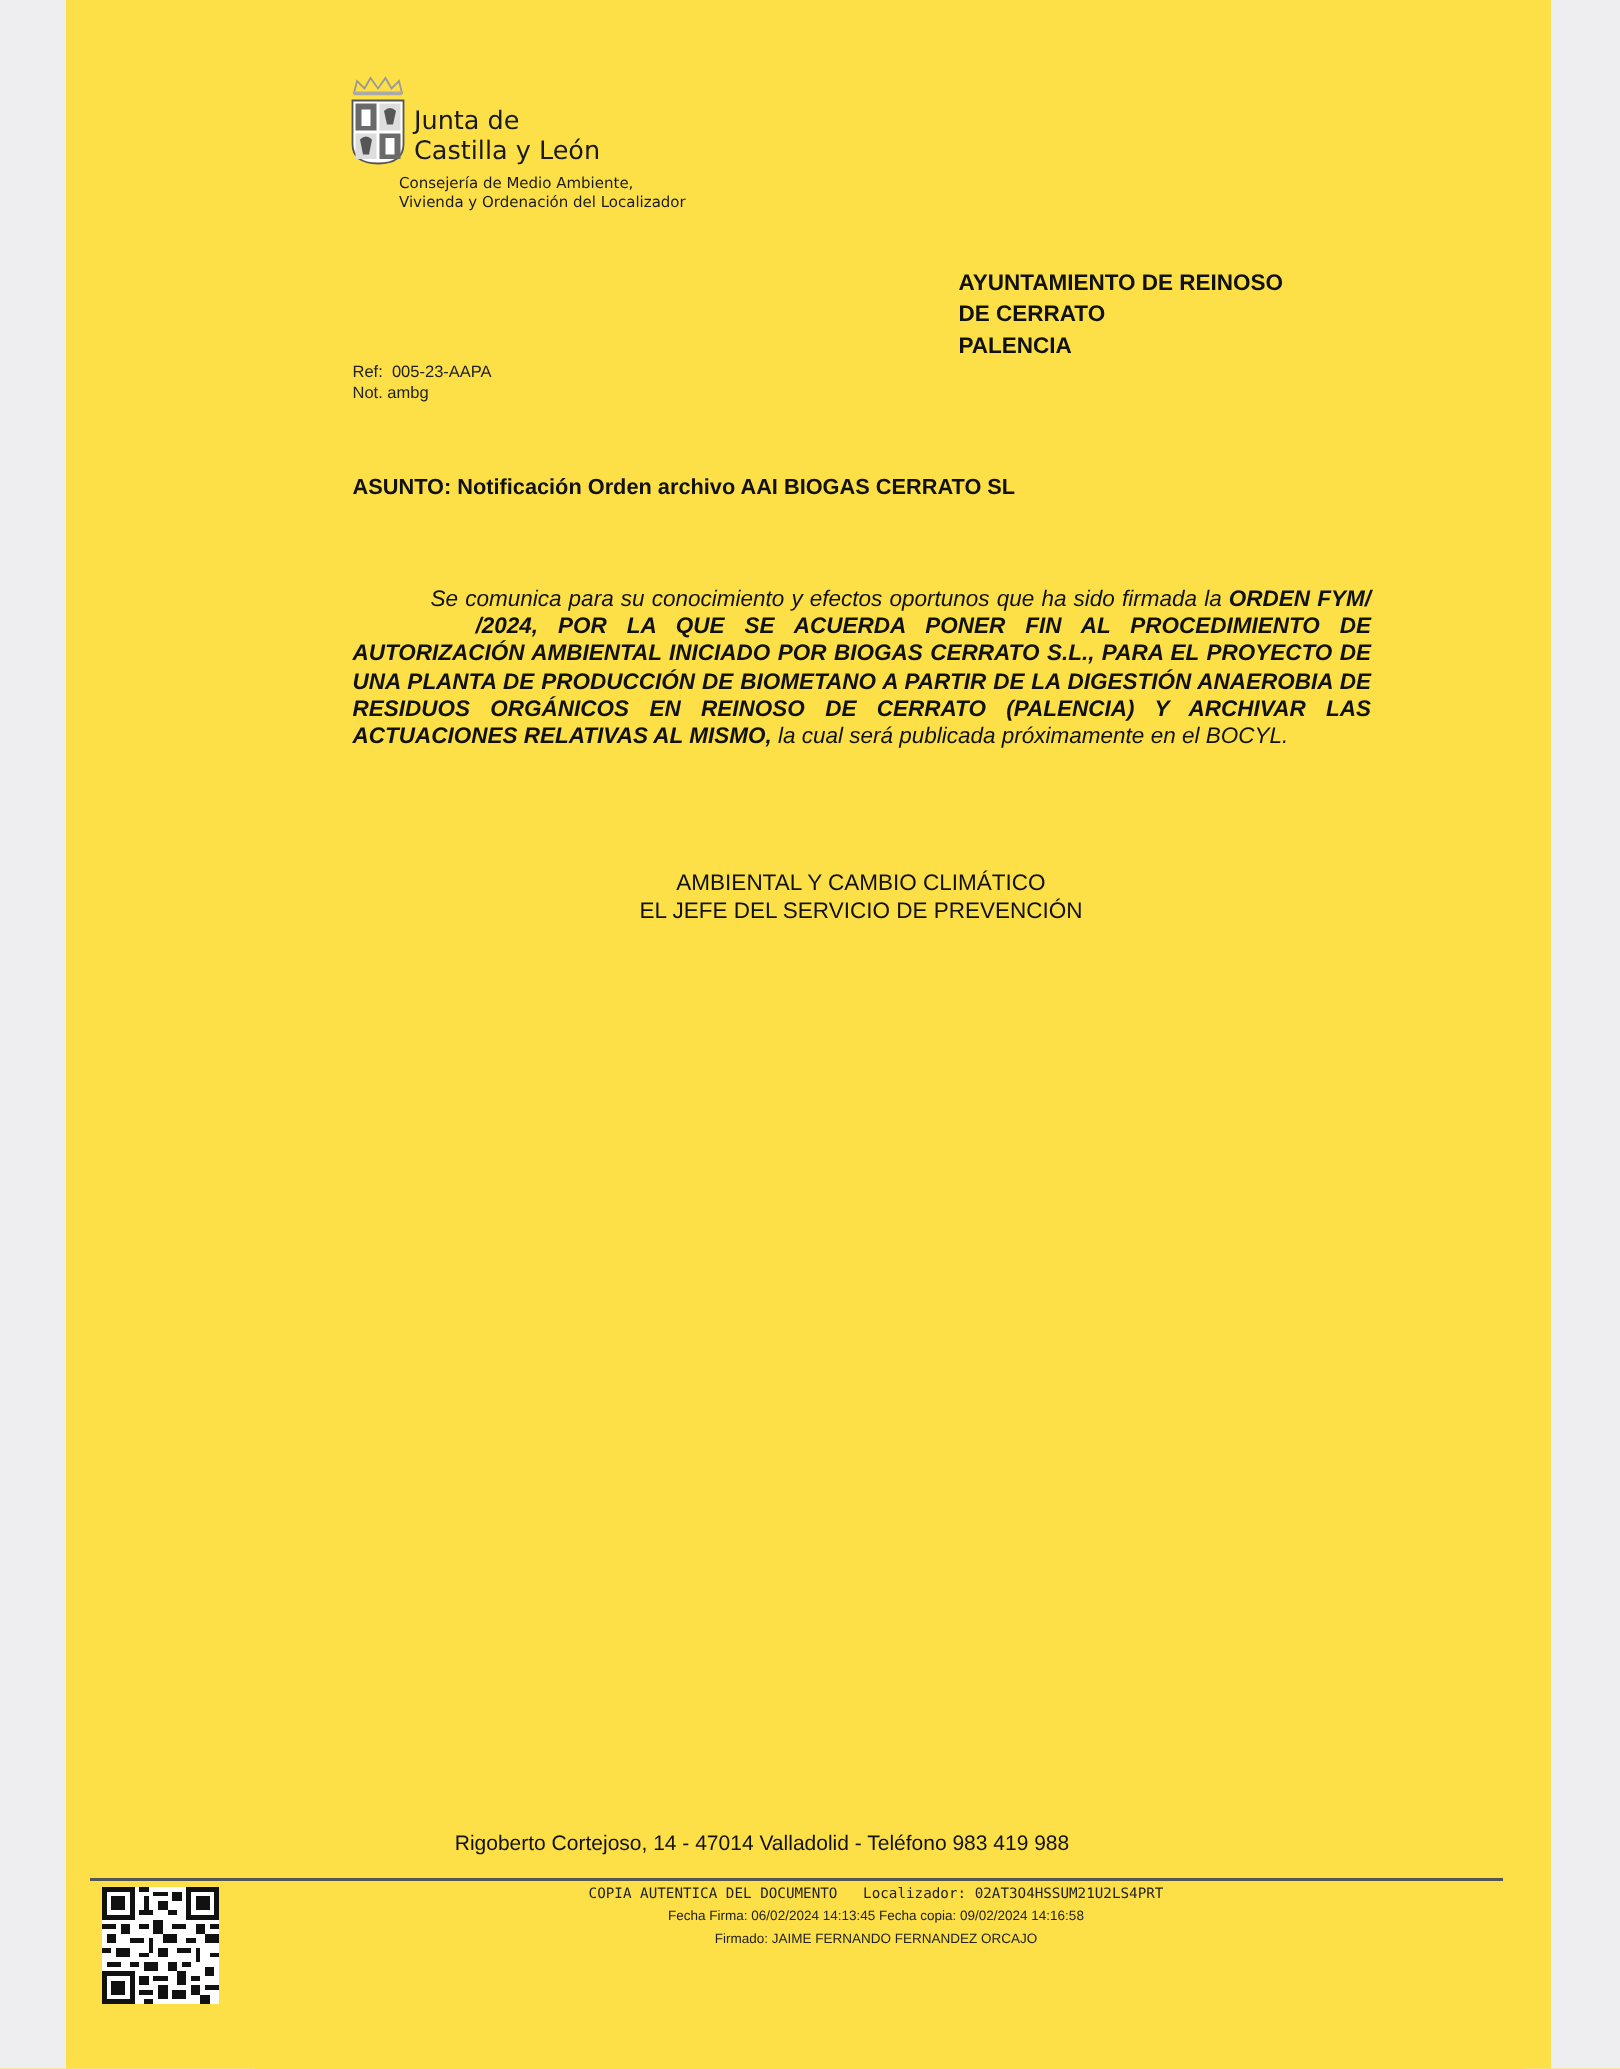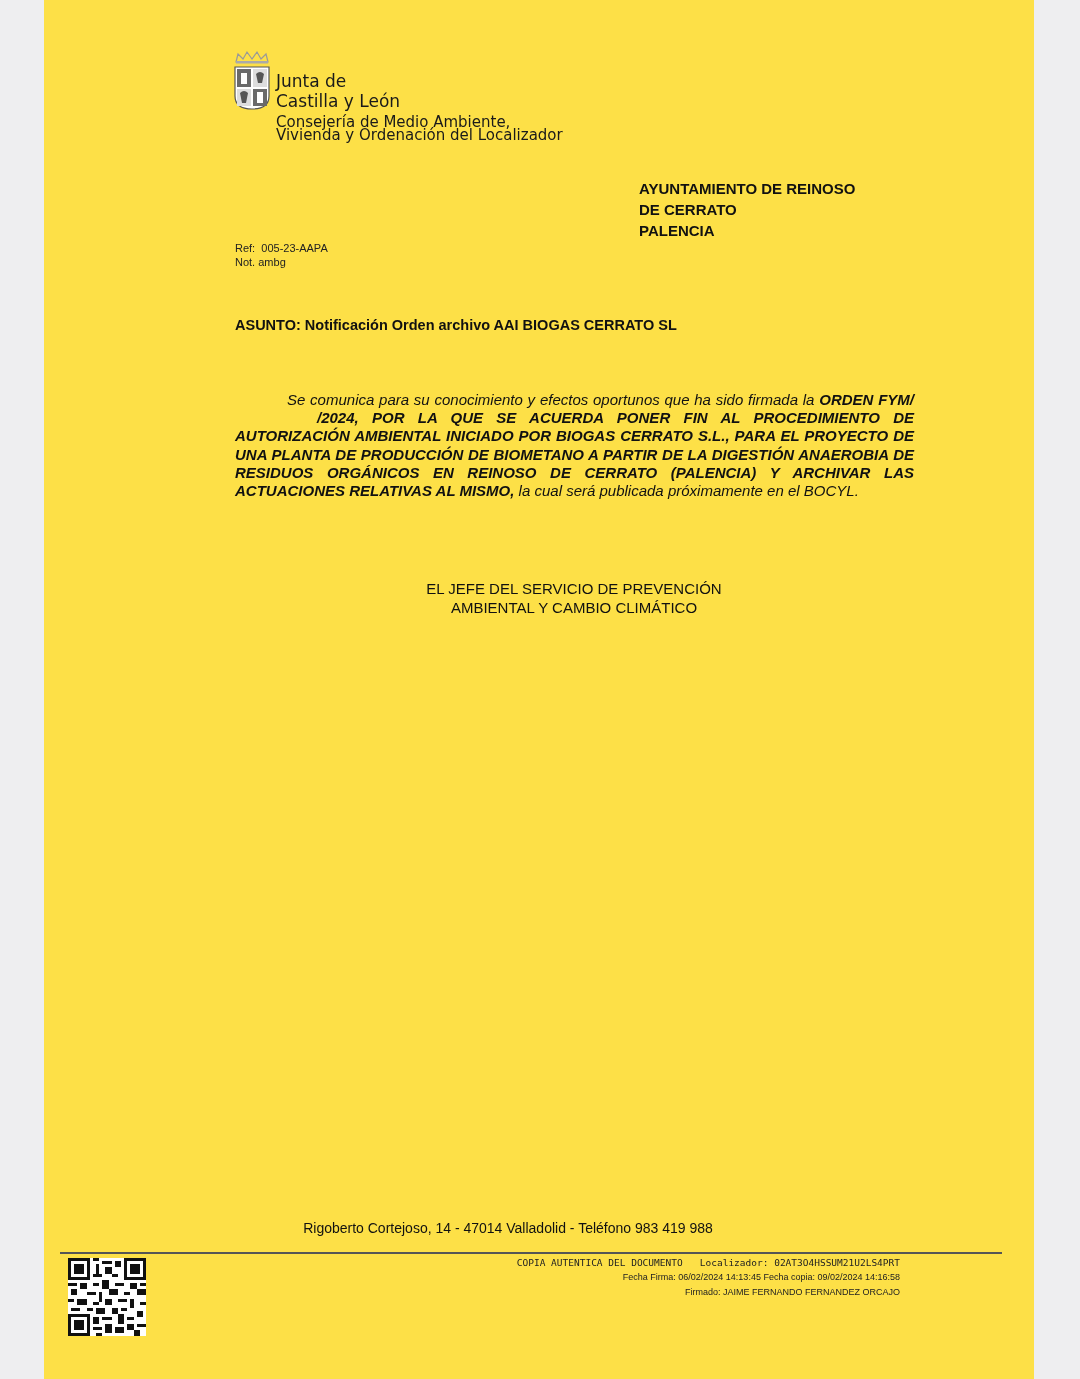--- a/index.html
+++ b/index.html
@@ -12,42 +12,42 @@
     }
     .page {
       position: absolute; left: 44px; top: 0; width: 990px; height: 1379px;
       background: #fde047;
     }
     .abs { position: absolute; }
     
     .crown { left: 190px; top: 50px; width: 36px; height: 14px; }
     .shield { left: 190px; top: 66px; width: 36px; height: 44px; }
     .org-name { left: 232px; top: 71px; font-family: "DejaVu Sans", sans-serif; font-size: 17px; line-height: 20px; color: #1a1a1a; }
-    .org-dept { left: 232px; top: 116px; font-family: "DejaVu Sans", sans-serif; font-size: 15px; line-height: 13px; color: #1a1a1a; }
+    .org-dept { left: 222px; top: 116px; font-family: "DejaVu Sans", sans-serif; font-size: 10px; line-height: 13px; color: #1a1a1a; }
     
     .ref { left: 191px; top: 195px; font-size: 11px; line-height: 14px; color: #222; }
     
     .recipient { left: 595px; top: 178px; font-size: 15px; font-weight: bold; line-height: 21px; color: #111; }
     
     .subject { left: 191px; top: 317px; font-size: 14.5px; font-weight: bold; color: #111; }
     
     .body-text {
       left: 191px; top: 391px; width: 679px;
       font-size: 15px; line-height: 18.2px; text-align: justify; color: #111; font-style: italic;
     }
     .body-text b { font-weight: bold; }
     .indent { display: inline-block; width: 52px; }
     .gap { display: inline-block; width: 82px; }
     
     .signature { left: 300px; top: 579px; width: 460px; text-align: center; font-size: 15px; line-height: 19px; color: #111; }
     
     .address { left: 0; top: 1220px; width: 918px; text-align: center; font-size: 14px; color: #111; padding-left: 10px; box-sizing: border-box; }
     .rule { left: 16px; top: 1252px; width: 942px; height: 2px; background: #555; }
     .qr { left: 24px; top: 1258px; width: 78px; height: 78px; }
-    .verify { left: 196px; top: 1256px; width: 660px; text-align: right; color: #222; }
+    .verify { left: 210px; top: 1256px; width: 660px; text-align: center; color: #222; }
     .verify .mono { font-family: "DejaVu Sans Mono", monospace; font-size: 9.5px; line-height: 14px; white-space: pre; }
     .verify .small { font-size: 9px; line-height: 15px; }
     .verify .url-line { font-size: 9px; line-height: 15px; margin-left: -40px; margin-right: -40px; }
   </style>
 </head>
 <body>
 
 <div class="page">
 
   <svg class="abs crown" viewBox="0 0 36 14">
@@ -83,22 +83,22 @@
     <div>AYUNTAMIENTO DE REINOSO</div>
     <div>DE CERRATO</div>
     <div>PALENCIA</div>
   </div>
 
   <div class="abs subject">ASUNTO: Notificación Orden archivo AAI BIOGAS CERRATO SL</div>
 
   <div class="abs body-text"><span class="indent"></span><span>Se comunica para su conocimiento y efectos oportunos que ha sido firmada la </span><b><span>ORDEN FYM/</span><span class="gap"></span><span>/2024, POR LA QUE SE ACUERDA PONER FIN AL PROCEDIMIENTO DE AUTORIZACIÓN AMBIENTAL INICIADO POR BIOGAS CERRATO S.L., PARA EL PROYECTO DE UNA PLANTA DE PRODUCCIÓN DE BIOMETANO A PARTIR DE LA DIGESTIÓN ANAEROBIA DE RESIDUOS ORGÁNICOS EN REINOSO DE CERRATO (PALENCIA) Y ARCHIVAR LAS ACTUACIONES RELATIVAS AL MISMO,</span></b><span> la cual será publicada próximamente en el BOCYL.</span></div>
 
   <div class="abs signature">
+    <div>AMBIENTAL Y CAMBIO CLIMÁTICO</div>
     <div>EL JEFE DEL SERVICIO DE PREVENCIÓN</div>
-    <div>AMBIENTAL Y CAMBIO CLIMÁTICO</div>
   </div>
 
   <div class="abs address">Rigoberto Cortejoso, 14 - 47014 Valladolid - Teléfono 983 419 988</div>
   <div class="abs rule"></div>
 
   <svg class="abs qr" viewBox="0 0 25 25" shape-rendering="crispEdges">
     <rect width="25" height="25" fill="#fff"></rect>
     <g fill="#111">
       <rect x="0" y="0" width="7" height="7"></rect>
         <rect x="1" y="1" width="5" height="5" fill="#fff"></rect>

